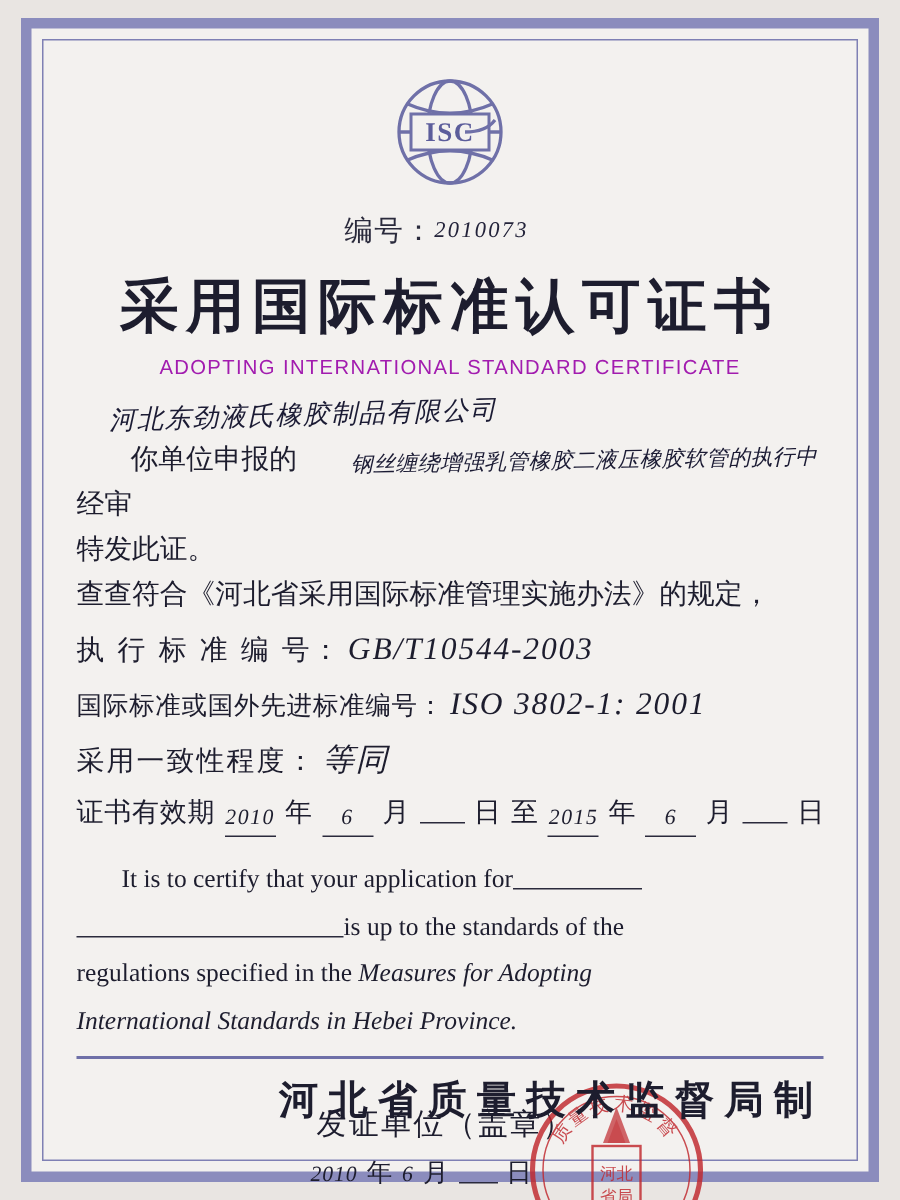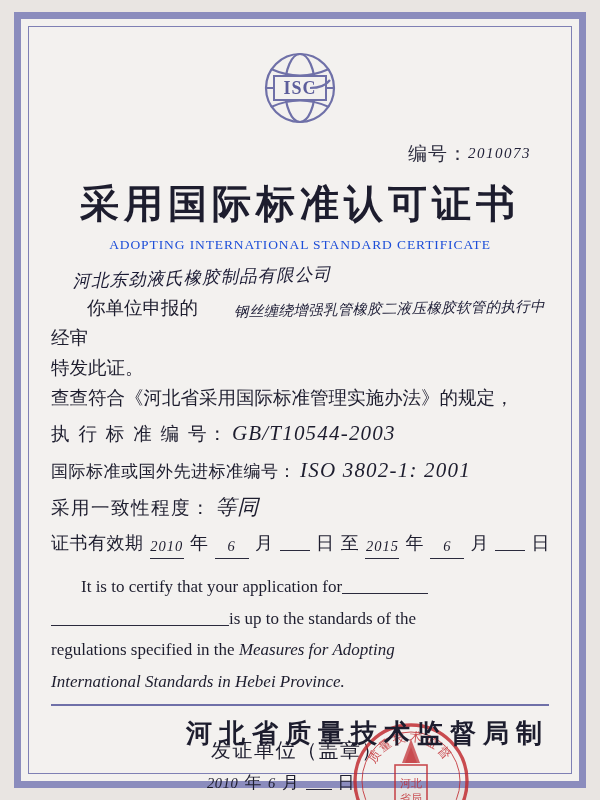--- a/index.html
+++ b/index.html
@@ -53,21 +53,21 @@
     width: 104px;
     height: 78px;
     margin: 6px auto 0 auto;
     position: relative;
   }
   .emblem svg { display:block; }
 
   
   .serial-row {
     margin-top: 14px;
-    text-align: right;
+    text-align: center;
     padding-right: 18px;
     font-size: 19px;
     color: #2a2a3c;
     white-space: nowrap;
   }
   .serial-label { letter-spacing: 1px; }
   .serial-value {
     font-family: "Liberation Serif", serif;
     font-size: 15px;
     color: #23233a;
@@ -85,22 +85,22 @@
     letter-spacing: 5px;
     font-weight: bold;
     color: #1d1d2e;
     font-family: "DejaVu Sans", sans-serif;
   }
   .title-en {
     margin-top: 6px;
     text-align: center;
     font-size: 13.5px;
     letter-spacing: 0.9px;
-    color: #1d4ed8;
-    font-family: Liberation Serif, serif;
+    color: #a21caf;
+    font-family: Liberation Sans, sans-serif;
   }
 
   
   .body-block {
     margin-top: 14px;
     font-size: 18.5px;
     color: #1d1d2e;
     line-height: 1.62;
     font-family: "DejaVu Sans", sans-serif;
   }

